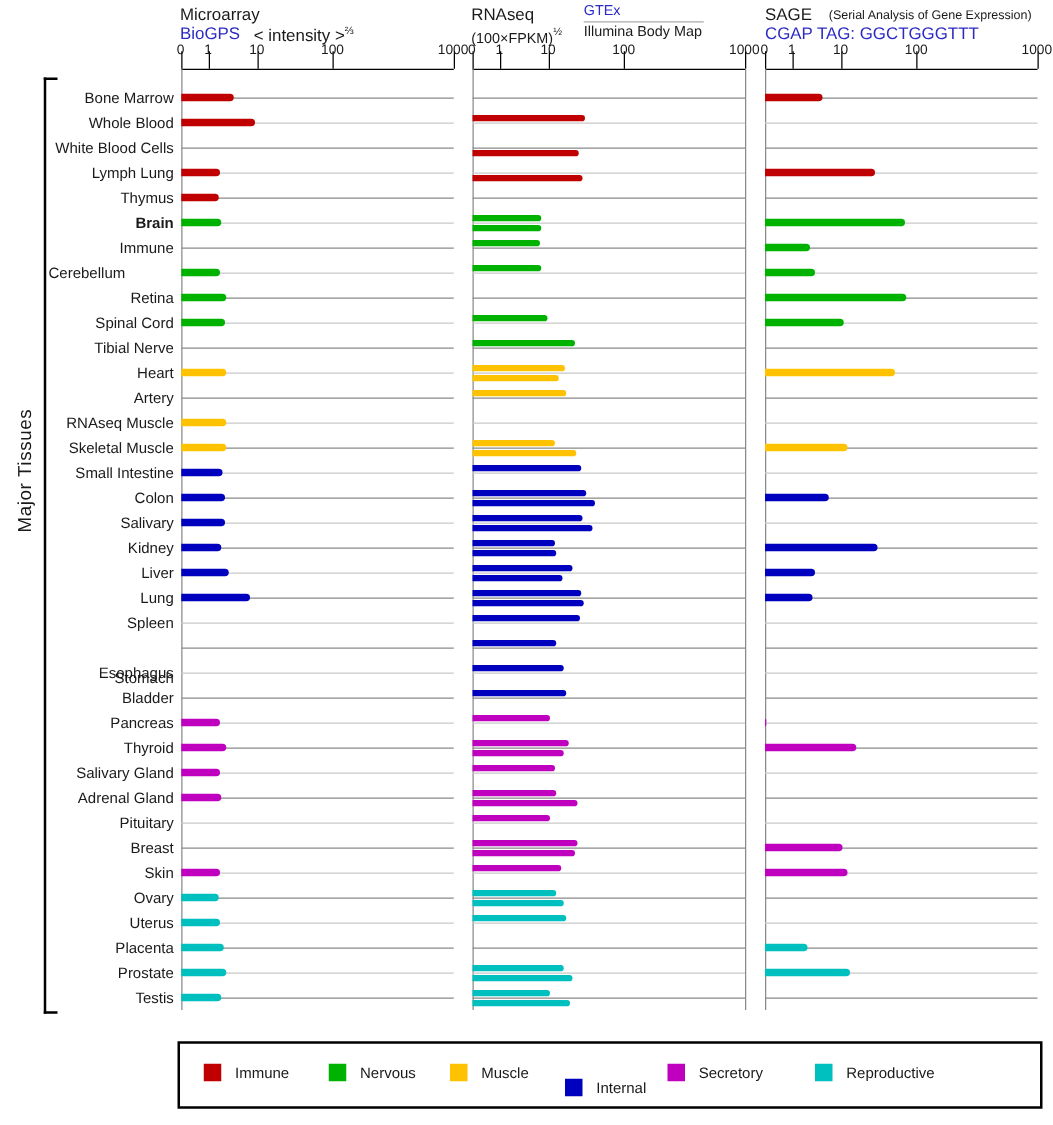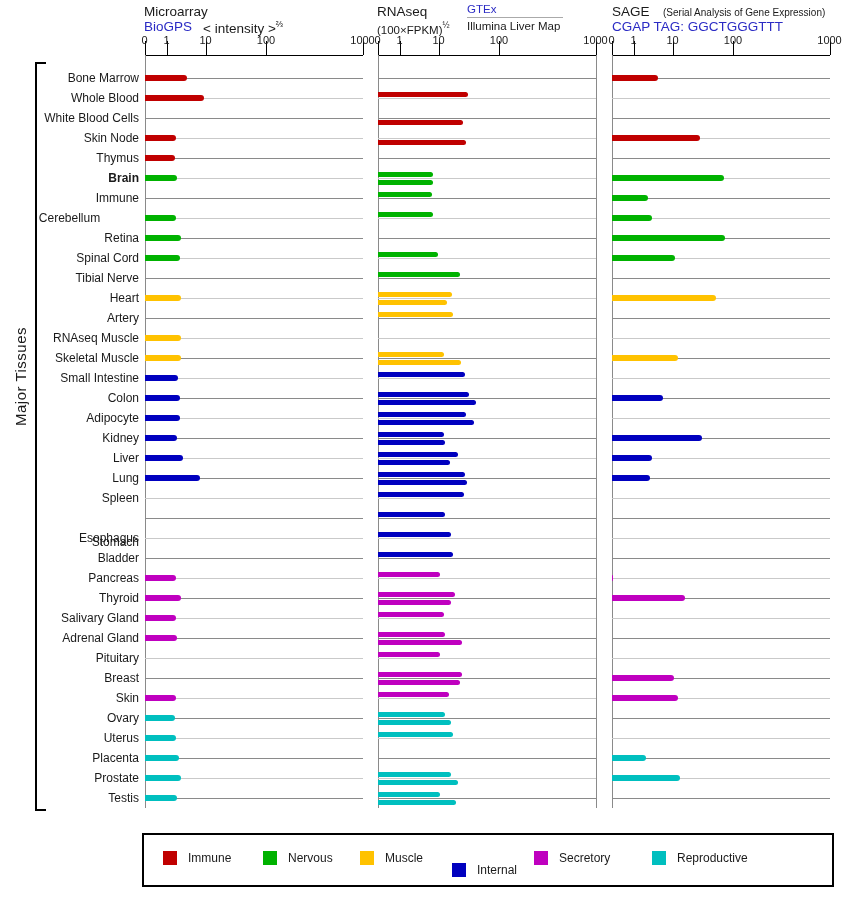--- a/index.html
+++ b/index.html
@@ -37,21 +37,21 @@
   <div class="abs title" style="left:203px;top:19px;">
     <span>&lt; intensity &gt;</span><span class="supscr">⅔</span>
   </div>
 
   <div class="abs title" style="left:377px;top:4px;">RNAseq</div>
   <div class="abs sub" style="left:377px;top:20px;">
     <span>(100×FPKM)</span><span class="supscr">½</span>
   </div>
   <div class="abs sub link" style="left:467px;top:3px;">GTEx</div>
   <div class="abs gtex-underline" style="left:467px;top:17px;width:96px;"></div>
-  <div class="abs sub" style="left:467px;top:20px;">Illumina Liver Map</div>
+  <div class="abs sub" style="left:467px;top:20px;">Illumina Body Map</div>
 
   <div class="abs title" style="left:612px;top:4px;">SAGE</div>
   <div class="abs tiny" style="left:663px;top:7px;">(Serial Analysis of Gene Expression)</div>
   <div class="abs title link" style="left:612px;top:19px;">CGAP TAG: GGCTGGGTTT</div>
 
   <div class="abs side-label" style="left:-35px;top:368px;width:110px;text-align:center;">Major Tissues</div>
   <div class="abs bracket" style="left:35px;top:62px;width:9px;height:745px;"></div>
 
   <div id="plot" class="abs" style="left:0;top:0;width:842px;height:830px;">
       <div class="abs axisline-h" style="left:144.5px;top:55px;width:218.5px;position:absolute;"></div>
@@ -101,21 +101,21 @@
       <div class="abs rowline" style="left:144.5px;top:98px;width:218px;background:#c9c9c9;position:absolute;"></div>
       <div class="abs rowline" style="left:377.5px;top:98px;width:218px;background:#c9c9c9;position:absolute;"></div>
       <div class="abs rowline" style="left:611.5px;top:98px;width:218px;background:#c9c9c9;position:absolute;"></div>
       <div class="abs bar" style="left:144.5px;top:95px;width:59.21545786813367px;background:#c00000;position:absolute;"></div>
       <div class="abs bar-thin" style="left:377.5px;top:92px;width:90.7273824769735px;background:#c00000;position:absolute;"></div>
       <div class="abs tissue-label" style="left:0px;top:118px;width:139px;position:absolute;">White Blood Cells</div>
       <div class="abs rowline" style="left:144.5px;top:118px;width:218px;background:#8a8a8a;position:absolute;"></div>
       <div class="abs rowline" style="left:377.5px;top:118px;width:218px;background:#8a8a8a;position:absolute;"></div>
       <div class="abs rowline" style="left:611.5px;top:118px;width:218px;background:#8a8a8a;position:absolute;"></div>
       <div class="abs bar-thin" style="left:377.5px;top:120px;width:85.07537052465828px;background:#c00000;position:absolute;"></div>
-      <div class="abs tissue-label" style="left:0px;top:138px;width:139px;position:absolute;">Skin Node</div>
+      <div class="abs tissue-label" style="left:0px;top:138px;width:139px;position:absolute;">Lymph Lung</div>
       <div class="abs rowline" style="left:144.5px;top:138px;width:218px;background:#c9c9c9;position:absolute;"></div>
       <div class="abs rowline" style="left:377.5px;top:138px;width:218px;background:#c9c9c9;position:absolute;"></div>
       <div class="abs rowline" style="left:611.5px;top:138px;width:218px;background:#c9c9c9;position:absolute;"></div>
       <div class="abs bar" style="left:144.5px;top:135px;width:31.955627699028938px;background:#c00000;position:absolute;"></div>
       <div class="abs bar-thin" style="left:377.5px;top:140px;width:88.05306089620426px;background:#c00000;position:absolute;"></div>
       <div class="abs bar" style="left:611.5px;top:135px;width:88.97507887288684px;background:#c00000;position:absolute;"></div>
       <div class="abs tissue-label" style="left:0px;top:158px;width:139px;position:absolute;">Thymus</div>
       <div class="abs rowline" style="left:144.5px;top:158px;width:218px;background:#8a8a8a;position:absolute;"></div>
       <div class="abs rowline" style="left:377.5px;top:158px;width:218px;background:#8a8a8a;position:absolute;"></div>
       <div class="abs rowline" style="left:611.5px;top:158px;width:218px;background:#8a8a8a;position:absolute;"></div>
@@ -192,21 +192,21 @@
       <div class="abs bar" style="left:144.5px;top:375px;width:33.74016983089527px;background:#0000bf;position:absolute;"></div>
       <div class="abs bar-thin" style="left:377.5px;top:372px;width:87.09750773161873px;background:#0000bf;position:absolute;"></div>
       <div class="abs tissue-label" style="left:0px;top:398px;width:139px;position:absolute;">Colon</div>
       <div class="abs rowline" style="left:144.5px;top:398px;width:218px;background:#8a8a8a;position:absolute;"></div>
       <div class="abs rowline" style="left:377.5px;top:398px;width:218px;background:#8a8a8a;position:absolute;"></div>
       <div class="abs rowline" style="left:611.5px;top:398px;width:218px;background:#8a8a8a;position:absolute;"></div>
       <div class="abs bar" style="left:144.5px;top:395px;width:35.35448455206605px;background:#0000bf;position:absolute;"></div>
       <div class="abs bar-thin" style="left:377.5px;top:392px;width:91.56157368835431px;background:#0000bf;position:absolute;"></div>
       <div class="abs bar-thin" style="left:377.5px;top:400px;width:98.07342333154399px;background:#0000bf;position:absolute;"></div>
       <div class="abs bar" style="left:611.5px;top:395px;width:51.773691748954555px;background:#0000bf;position:absolute;"></div>
-      <div class="abs tissue-label" style="left:0px;top:418px;width:139px;position:absolute;">Adipocyte</div>
+      <div class="abs tissue-label" style="left:0px;top:418px;width:139px;position:absolute;">Salivary</div>
       <div class="abs rowline" style="left:144.5px;top:418px;width:218px;background:#c9c9c9;position:absolute;"></div>
       <div class="abs rowline" style="left:377.5px;top:418px;width:218px;background:#c9c9c9;position:absolute;"></div>
       <div class="abs rowline" style="left:611.5px;top:418px;width:218px;background:#c9c9c9;position:absolute;"></div>
       <div class="abs bar" style="left:144.5px;top:415px;width:35.35448455206605px;background:#0000bf;position:absolute;"></div>
       <div class="abs bar-thin" style="left:377.5px;top:412px;width:88.51811403051487px;background:#0000bf;position:absolute;"></div>
       <div class="abs bar-thin" style="left:377.5px;top:420px;width:96.75940872510319px;background:#0000bf;position:absolute;"></div>
       <div class="abs tissue-label" style="left:0px;top:438px;width:139px;position:absolute;">Kidney</div>
       <div class="abs rowline" style="left:144.5px;top:438px;width:218px;background:#8a8a8a;position:absolute;"></div>
       <div class="abs rowline" style="left:377.5px;top:438px;width:218px;background:#8a8a8a;position:absolute;"></div>
       <div class="abs rowline" style="left:611.5px;top:438px;width:218px;background:#8a8a8a;position:absolute;"></div>

